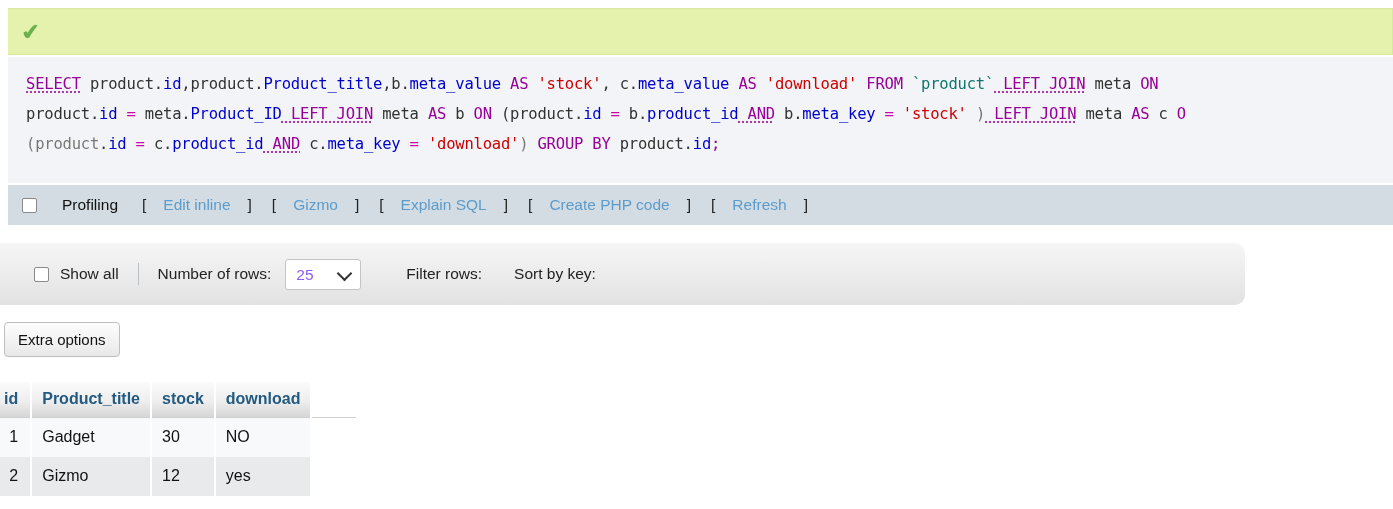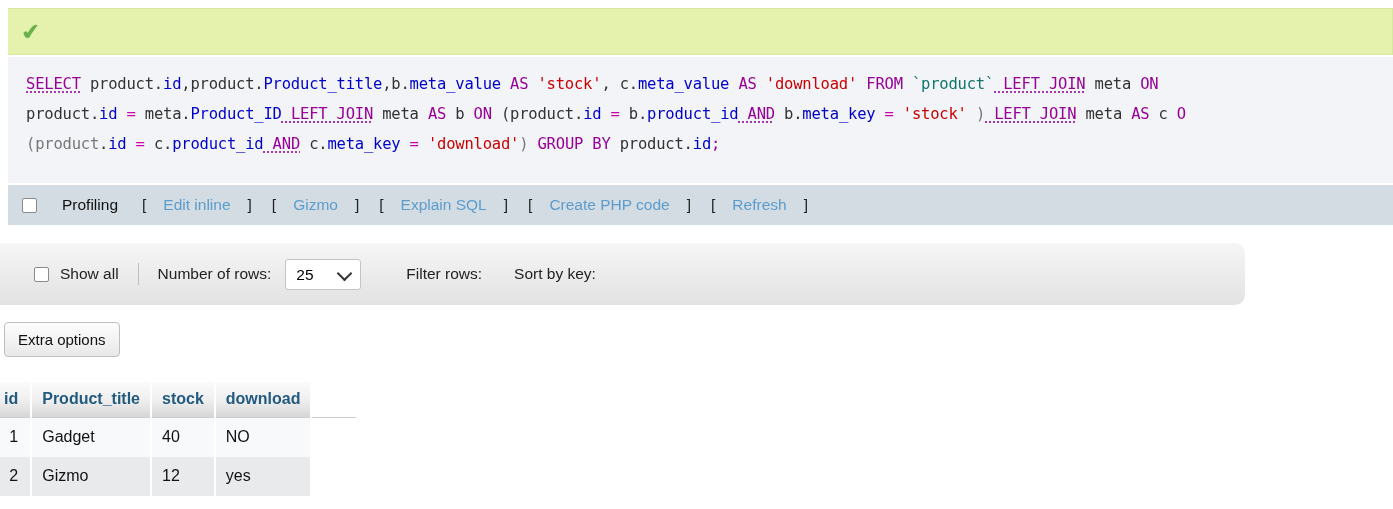--- a/index.html
+++ b/index.html
@@ -142,21 +142,21 @@
   }
   .options-bar .lbl { white-space: nowrap; }
   .sel {
     -webkit-appearance: none;
     appearance: none;
     background: #ffffff;
     border: 1px solid #c4c4c4;
     border-radius: 3px;
     font-family: "Liberation Sans", sans-serif;
     font-size: 15.5px;
-    color: #000000;
+    color: #8b5cf6;
     padding: 6px 30px 6px 10px;
     cursor: pointer;
     position: relative;
   }
   .sel-wrap { position: relative; display: inline-block; }
   .sel-wrap .chev {
     position: absolute;
     right: 11px;
     top: 50%;
     width: 9px;
@@ -282,21 +282,21 @@
       <th>Product_title</th>
       <th>stock</th>
       <th>download</th>
       <th class="th-spacer"></th>
     </tr>
   </thead>
   <tbody>
     <tr class="row-odd">
       <td class="c-id">1</td>
       <td>Gadget</td>
-      <td>40</td>
+      <td>30</td>
       <td>NO</td>
       <td class="spacer"></td>
     </tr>
     <tr class="row-even">
       <td class="c-id">2</td>
       <td>Gizmo</td>
       <td>12</td>
       <td>yes</td>
       <td class="spacer"></td>
     </tr>

